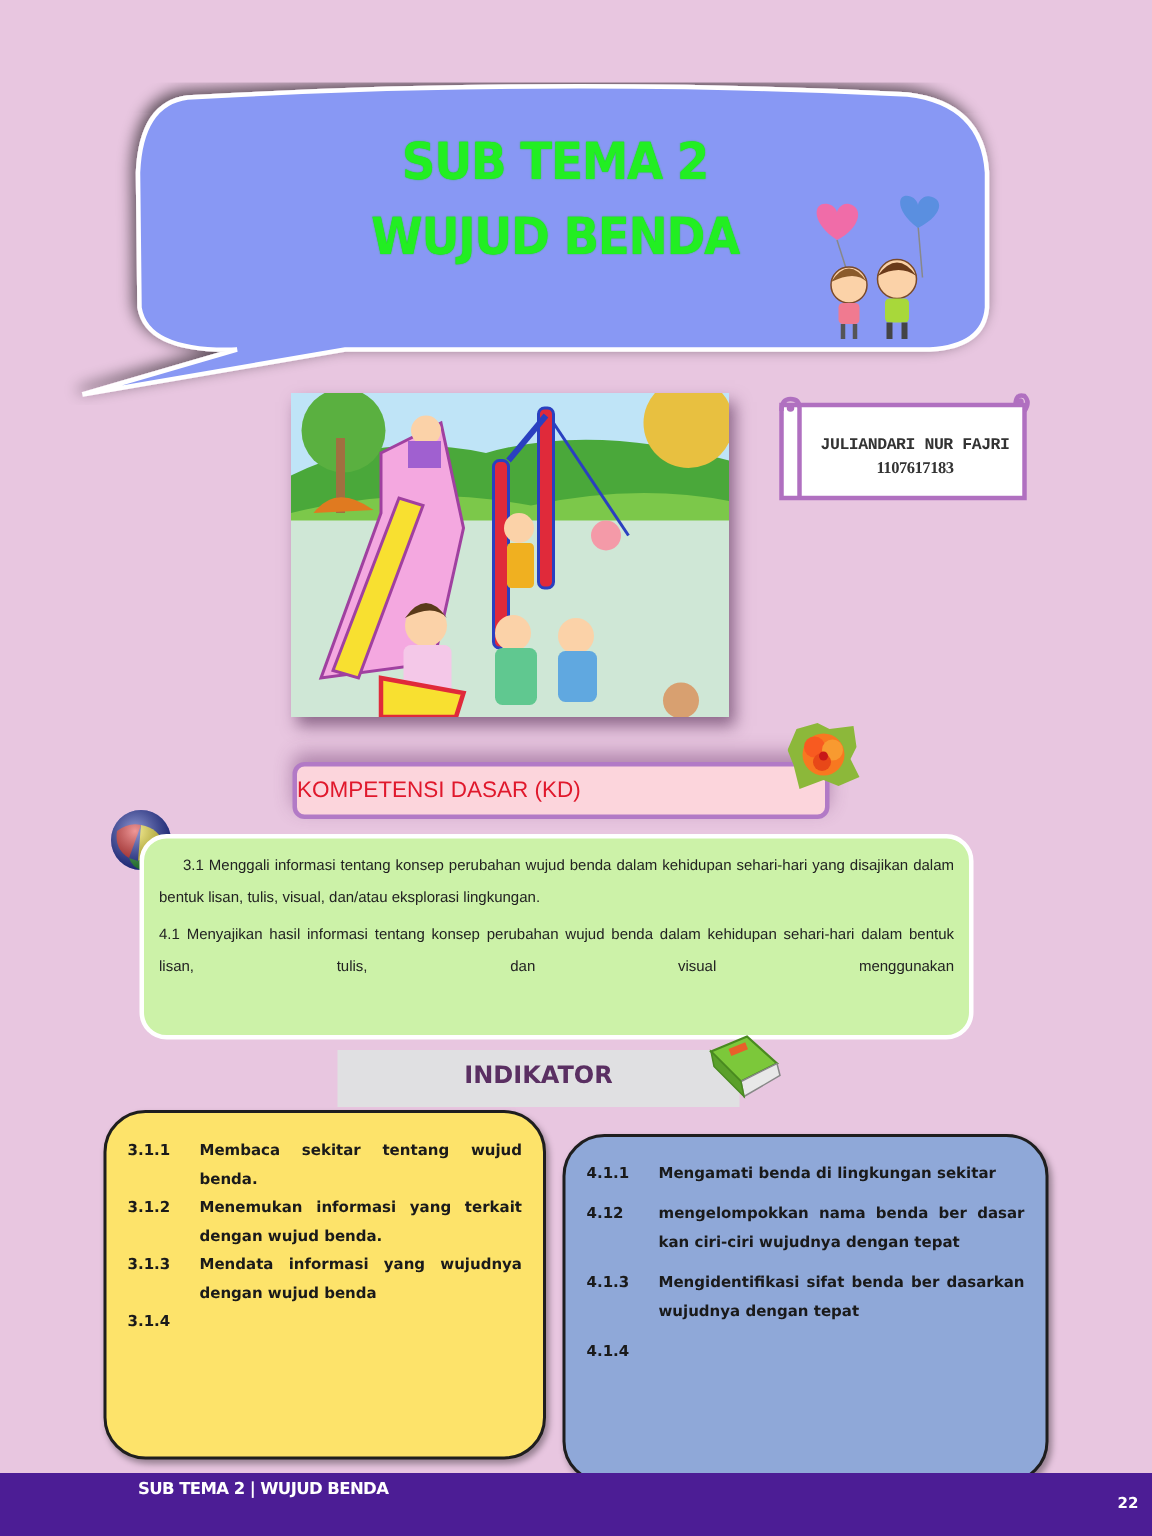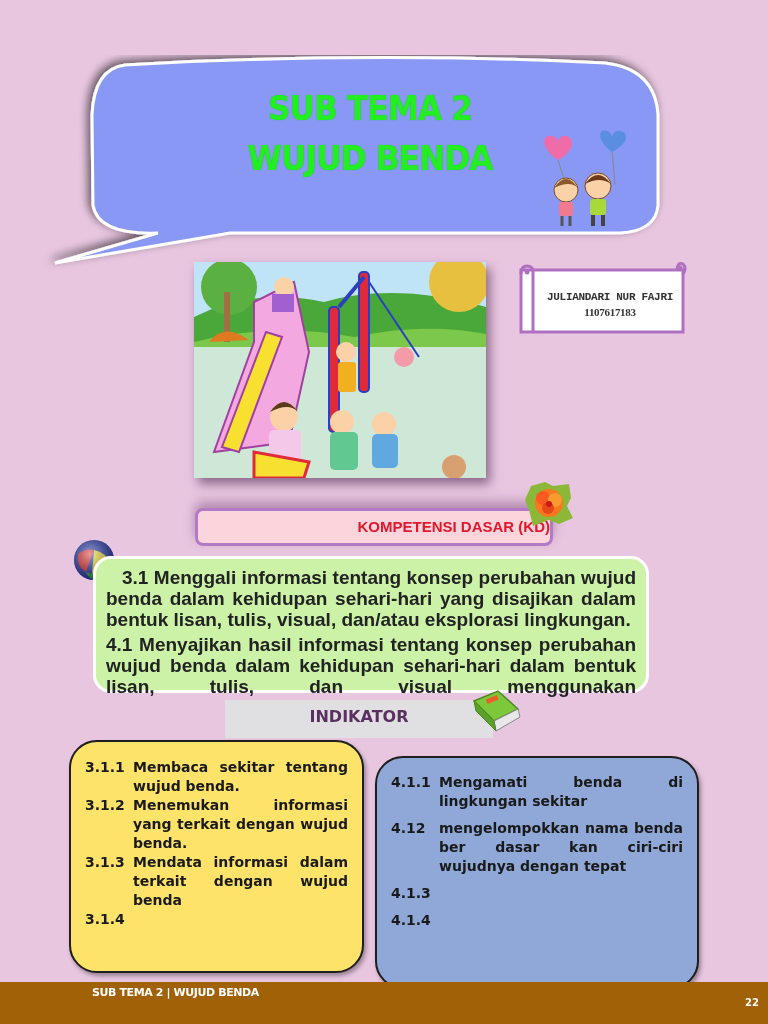--- a/index.html
+++ b/index.html
@@ -41,68 +41,67 @@
     font-size: 11px; letter-spacing: -0.3px;
   }
   .scroll-name { top: 29px; font-family: Liberation Mono, monospace; }
   .scroll-nim { top: 44px; }
 
   
   .kd-header {
     position: absolute; left: 195px; top: 508px; width: 358px; height: 38px;
     background: #fcd5dc; border: 3px solid #b27ac6; border-radius: 8px;
     box-shadow: 0 -6px 12px rgba(110,60,110,0.45);
-    text-align: right; line-height: 32px;
-    color: #e0182c; font-weight: bold; font-size: 15px;
+    text-align: left; line-height: 32px;
+    color: #e0182c; font-weight: normal; font-size: 15px;
   }
   .flower { position: absolute; left: 525px; top: 480px; }
 
   .ball { position: absolute; left: 72px; top: 538px; }
 
   
   .kd-box {
     position: absolute; left: 93px; top: 556px; width: 556px; height: 137px;
     background: #ccf2a8; border: 3px solid #ffffff; border-radius: 18px;
     padding: 8px 10px 0 10px;
-    font-size: 19px; line-height: 21px; color: #222;
+    font-size: 10px; line-height: 21px; color: #222;
     text-align: justify;
-    font-weight: bold;
   }
   .kd-box p { margin-bottom: 4px; text-align-last: left; }
   .kd-box p.first { text-indent: 16px; }
   .kd-box p.cut { text-align-last: justify; }
 
   
   .ind-header {
     position: absolute; left: 225px; top: 700px; width: 268px; height: 38px;
     background: #e0e0e2; text-align: center; line-height: 34px;
     color: #5a2f62; font-weight: bold; font-size: 16px;
     font-family: "DejaVu Sans", sans-serif;
   }
   .book { position: absolute; left: 468px; top: 687px; }
 
   
   .ind-box {
     position: absolute; border: 2px solid #1e1e1e; border-radius: 28px;
     box-shadow: 2px 3px 4px rgba(0,0,0,0.35);
     font-family: "DejaVu Sans", sans-serif; font-weight: bold;
-    font-size: 14px; color: #1a1a1a; line-height: 19px;
+    font-size: 10px; color: #1a1a1a; line-height: 19px;
   }
   .ind-left { left: 69px; top: 740px; width: 295px; height: 233px; background: #fde36a; padding: 16px 14px 0 14px; }
   .ind-right { left: 375px; top: 740px; width: 324px; height: 233px; background: #8fa8d8; padding: 15px 14px 0 14px; margin-top: 16px; }
   .ind-item { display: flex; }
   .ind-num { width: 48px; flex-shrink: 0; }
   .ind-text { flex: 1; text-align: justify; }
   .ind-right .ind-item { margin-bottom: 8px; }
   .ind-right .ind-num { width: 48px; }
 
   
   .footer {
     position: absolute; left: 0; top: 982px; width: 768px; height: 42px;
-    background: #a16207;
+    background: #4c1d95;
   }
   .footer-title {
     position: absolute; left: 92px; top: 4px;
     color: #fff; font-family: "DejaVu Sans", sans-serif; font-weight: bold;
     font-size: 11px; letter-spacing: -0.4px;
   }
   .footer-page {
     position: absolute; right: 9px; top: 15px;
     color: #fff; font-family: "DejaVu Sans", sans-serif; font-weight: bold; font-size: 10px;
   }
@@ -235,38 +234,39 @@
   <div class="ind-item">
     <span class="ind-num">3.1.1</span>
     <span class="ind-text">Membaca sekitar tentang wujud benda.</span>
   </div>
   <div class="ind-item">
     <span class="ind-num">3.1.2</span>
     <span class="ind-text">Menemukan informasi yang terkait dengan wujud benda.</span>
   </div>
   <div class="ind-item">
     <span class="ind-num">3.1.3</span>
-    <span class="ind-text">Mendata informasi dalam terkait dengan wujud benda</span>
+    <span class="ind-text">Mendata informasi yang wujudnya dengan wujud benda</span>
   </div>
   <div class="ind-item">
     <span class="ind-num">3.1.4</span>
   </div>
 </div>
 
 <div class="ind-box ind-right">
   <div class="ind-item">
     <span class="ind-num">4.1.1</span>
     <span class="ind-text">Mengamati benda di lingkungan sekitar</span>
   </div>
   <div class="ind-item">
     <span class="ind-num">4.12</span>
     <span class="ind-text">mengelompokkan nama benda ber dasar kan ciri-ciri wujudnya dengan tepat</span>
   </div>
   <div class="ind-item">
     <span class="ind-num">4.1.3</span>
+    <span class="ind-text">Mengidentifikasi sifat benda ber dasarkan wujudnya dengan tepat</span>
   </div>
   <div class="ind-item">
     <span class="ind-num">4.1.4</span>
   </div>
 </div>
 
 <div class="footer">
   <div class="footer-title">SUB TEMA 2 | WUJUD BENDA</div>
   <div class="footer-page">22</div>
 </div>

